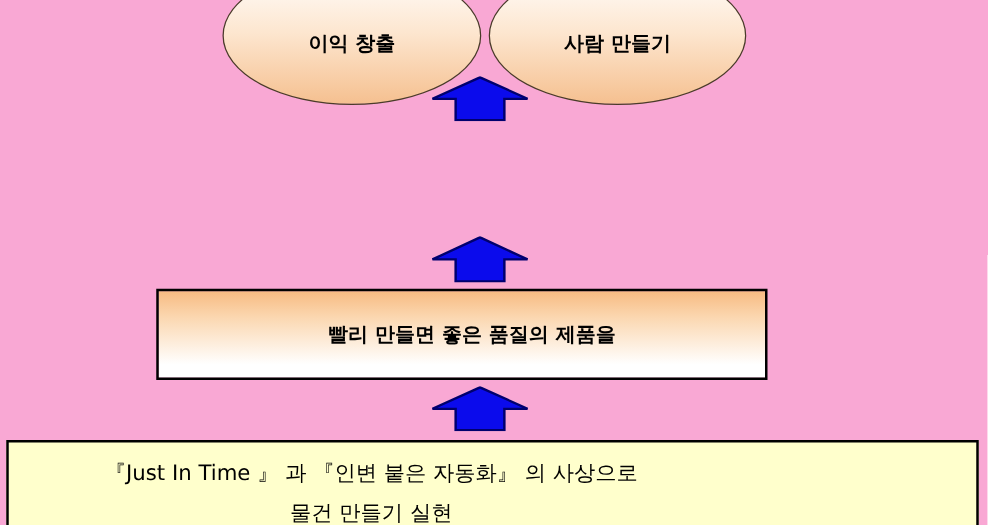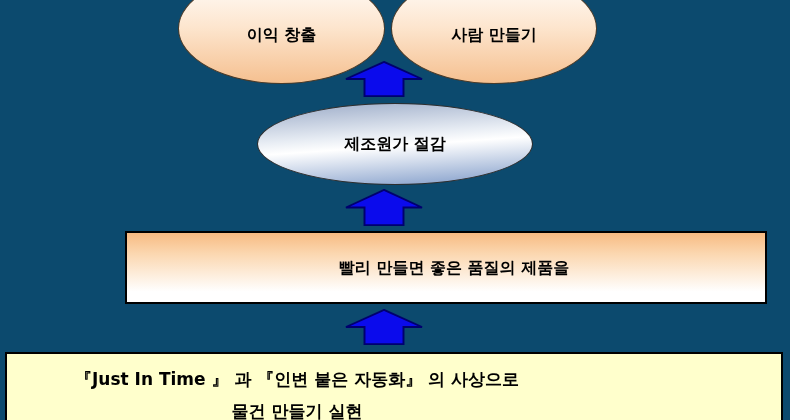--- a/index.html
+++ b/index.html
@@ -1,20 +1,20 @@
 <!DOCTYPE html>
 <html><head>
 <meta charset="utf-8">
 <style>
   html, body { margin: 0; padding: 0; background: #ffffff; }
   .stage {
     position: relative;
     width: 790px;
     height: 420px;
-    background: #0c4a6e;
+    background: #f9a8d4;
     overflow: hidden;
     font-family: "DejaVu Sans", "Liberation Sans", sans-serif;
     color: #000000;
   }
   .ellipse {
     position: absolute;
     border-radius: 50%;
     display: flex;
     align-items: center;
     justify-content: center;
@@ -37,21 +37,21 @@
     font-weight: bold;
     white-space: nowrap;
   }
   .ellipse-peach .shape-label { padding-top: 14px; } 
   .arrow { position: absolute; z-index: 5; }
   #arrow-top    { left: 345px; top: 61px;  width: 78px; height: 36px; }
   #arrow-middle { left: 345px; top: 189px; width: 78px; height: 37px; }
   #arrow-bottom { left: 345px; top: 309px; width: 78px; height: 36px; }
   #statement-box {
     position: absolute;
-    left: 125px; top: 231px; width: 642px; height: 73px;
+    left: 125px; top: 231px; width: 489px; height: 73px;
     box-sizing: border-box;
     border: 2px solid #000000;
     background: linear-gradient(to bottom, #f7bb82 0%, #fbd7b0 30%, #ffffff 85%);
     display: flex;
     flex-direction: column;
     align-items: center;
     justify-content: center;
     z-index: 2;
     padding-left: 16px;
   }
@@ -69,21 +69,21 @@
     background: #ffffcc;
     z-index: 2;
   }
   #foundation-box .foundation-text {
     width: 580px;
     padding-top: 9px;
     text-align: center;
   }
   #foundation-box .box-line {
     font-size: 17px;
-    font-weight: bold;
+    font-weight: normal;
     line-height: 32px;
     white-space: nowrap;
   }
 </style>
 </head>
 <body>
 
 <div class="stage">
 
   <div class="ellipse ellipse-peach" id="ellipse-profit">
@@ -91,23 +91,20 @@
   </div>
 
   <div class="ellipse ellipse-peach" id="ellipse-people">
     <span class="shape-label">사람 만들기</span>
   </div>
 
   <svg class="arrow" id="arrow-top" viewBox="0 0 80 40" preserveAspectRatio="none">
     <polygon points="40,1 79,20 60,20 60,39 20,39 20,20 1,20" stroke-width="2" stroke-linejoin="miter" fill="#0b0bec" stroke="#00006e"></polygon>
   </svg>
 
-  <div class="ellipse" id="ellipse-cost">
-    <span class="shape-label">제조원가 절감</span>
-  </div>
 
   <svg class="arrow" id="arrow-middle" viewBox="0 0 80 40" preserveAspectRatio="none">
     <polygon points="40,1 79,20 60,20 60,39 20,39 20,20 1,20" stroke-width="2" stroke-linejoin="miter" fill="#0b0bec" stroke="#00006e"></polygon>
   </svg>
 
   <div id="statement-box">
     <div class="box-line">빨리 만들면 좋은 품질의 제품을</div>
   </div>
 
   <svg class="arrow" id="arrow-bottom" viewBox="0 0 80 40" preserveAspectRatio="none">

